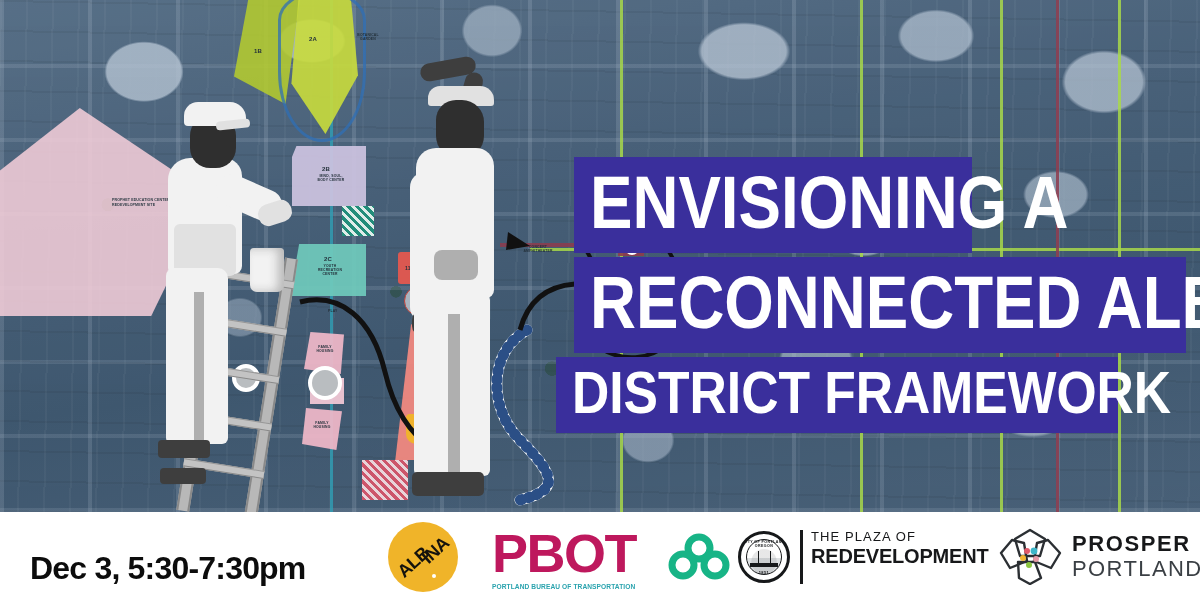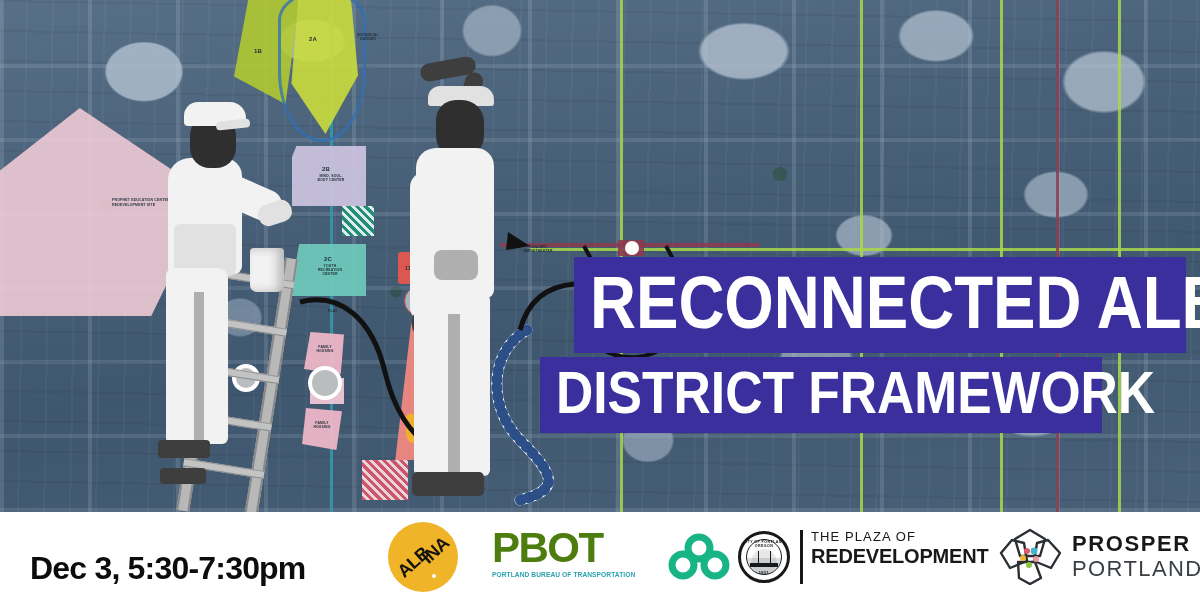--- a/index.html
+++ b/index.html
@@ -160,21 +160,21 @@
     letter-spacing: 0px;
     line-height: .92;
     white-space: nowrap;
     transform: scaleX(.86);
     transform-origin: left center;
   }
   #tb1 { left: 574px; top: 157px;  width: 398px; height: 96px;  }
   #tb1 span { font-size: 74px; }
   #tb2 { left: 574px; top: 257px;  width: 612px; height: 96px;  }
   #tb2 span { font-size: 74px; }
-  #tb3 { left: 540px; top: 357px;  width: 562px; height: 76px;  }
+  #tb3 { left: 556px; top: 357px;  width: 562px; height: 76px;  }
   #tb3 span { font-size: 60px; }
 
   
   .logobar {
     position: absolute;
     left: 0; top: 512px;
     width: 1200px; height: 112px;
     background: #ffffff;
     display: flex;
     align-items: center;
@@ -207,22 +207,22 @@
   .albina-logo .al-2 { left: 33px; top: 18px; transform: rotate(-42deg); }
   .albina-logo .al-dot {
     position: absolute; left: 44px; top: 52px;
     width: 4px; height: 4px; border-radius: 50%; background: #ffffff;
   }
 
   
   .pbot-logo { position: absolute; left: 492px; top: 528px; width: 146px; }
   .pbot-logo .pbot-word {
     font-family: "Liberation Sans", sans-serif;
-    font-weight: 700; font-size: 42px; line-height: .96;
-    color: #4d7c0f; letter-spacing: -1.5px;
+    font-weight: 700; font-size: 54px; line-height: .96;
+    color: #be185d; letter-spacing: -1.5px;
   }
   .pbot-logo .pbot-sub {
     font-family: "Liberation Sans", sans-serif;
     font-weight: 700; font-size: 6.6px; letter-spacing: .1px;
     color: #2aa3ae; margin-top: 3px; white-space: nowrap;
   }
 
   
   .trefoil { position: absolute; left: 668px; top: 532px; width: 62px; height: 50px; }
 
@@ -463,20 +463,23 @@
       <div class="f-part f-white" style="left:18px; top:120px; width:30px; height:150px; border-radius:15px;"></div>
       <div class="f-part f-skin2" style="left:20px; top:258px; width:26px; height:26px; border-radius:10px;"></div>
 
       <div class="f-part f-white" style="left:22px; top:238px; width:76px; height:186px; border-radius:10px 10px 6px 6px;"></div>
       <div class="f-part f-shadow" style="left:56px; top:262px; width:12px; height:160px;"></div>
       <div class="f-part f-shadow" style="left:42px; top:198px; width:44px; height:30px; border-radius:8px;"></div>
 
       <div class="f-part f-skin2" style="left:20px; top:420px; width:72px; height:24px; border-radius:5px;"></div>
     </div>
 
+    <div class="title-block" id="tb1">
+      <span>ENVISIONING A</span>
+    </div>
     <div class="title-block" id="tb2">
       <span>RECONNECTED ALBINA:</span>
     </div>
     <div class="title-block" id="tb3">
       <span>DISTRICT FRAMEWORK</span>
     </div>
   </div>
 
   <div class="logobar">
     <div class="date-text">Dec 3, 5:30-7:30pm</div>

